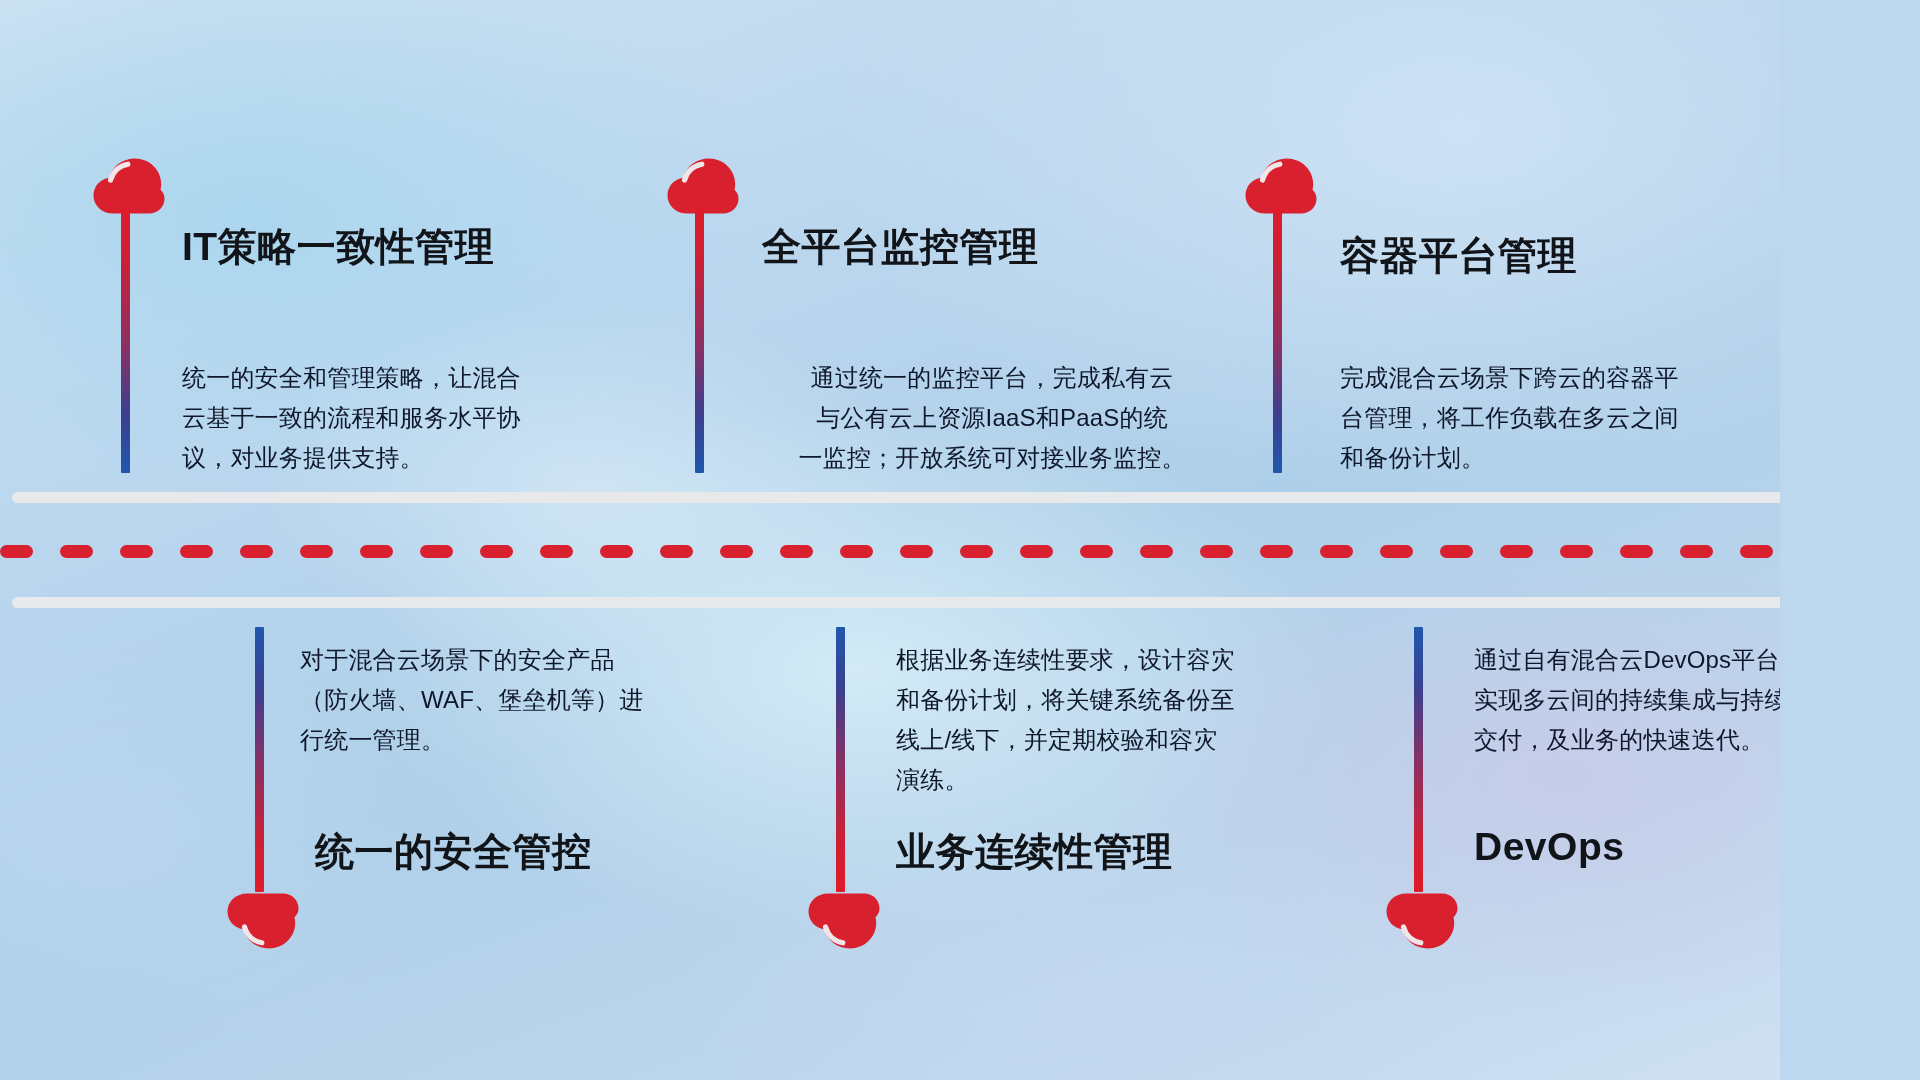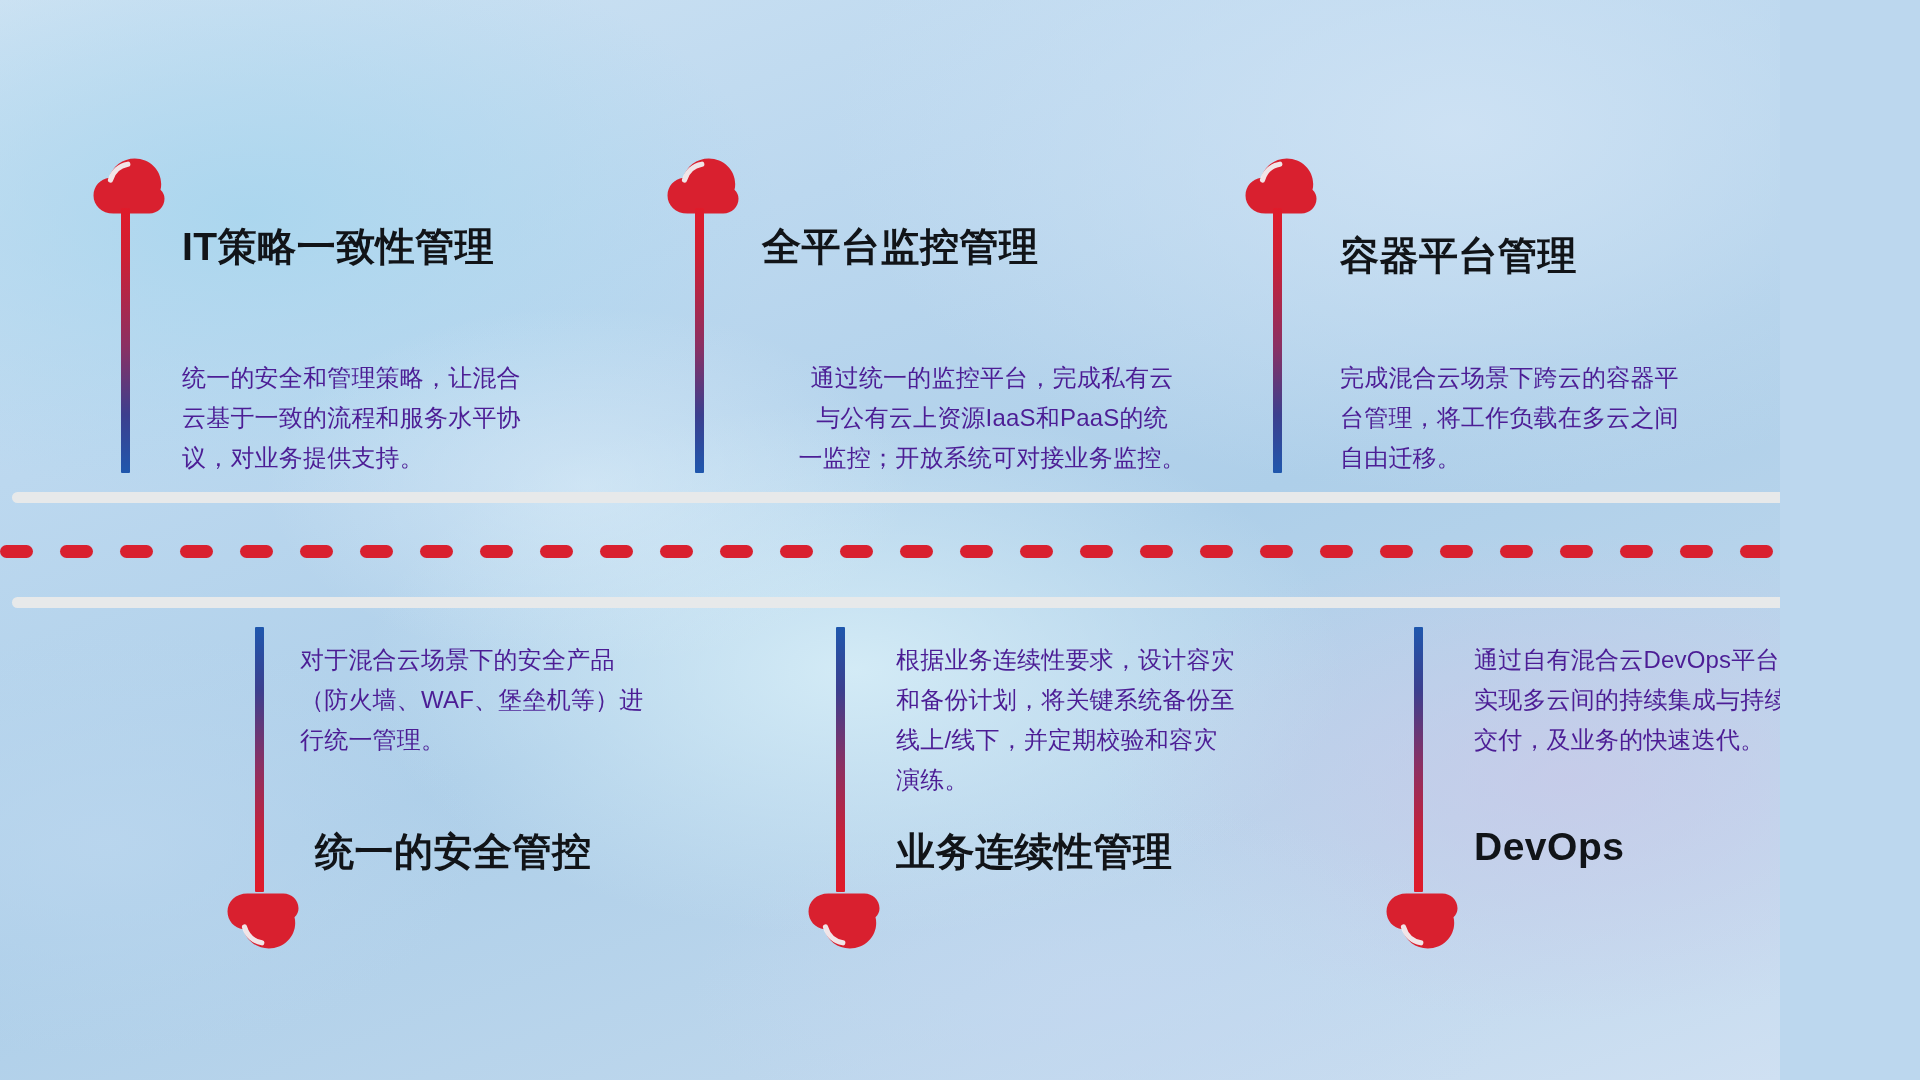--- a/index.html
+++ b/index.html
@@ -85,21 +85,21 @@
     color: #111418;
     letter-spacing: 0.5px;
     white-space: nowrap;
   }
 
   
   .body-text {
     position: absolute;
     font-size: 24px;
     line-height: 40px;
-    color: #4c1d95;
+    color: #0f172a;
     white-space: pre-line;
     letter-spacing: 0.2px;
   }
 
   
   .rule-white {
     position: absolute;
     left: 12px;
     width: 1896px;
     height: 11px;
@@ -179,21 +179,21 @@
                  C19.4 8.3 29.8 0.5 41.8 0.5 C56.4 0.5 68.2 11.9 68.2 26.0
                  C68.2 28.0 68.0 29.9 67.5 31.7 C70.3 34.3 71.5 37.4 71.5 40.8
                  C71.5 48.9 64.7 55.5 56.3 55.5 Z" fill="#d9202f"></path>
         <path d="M17.5 22.0 C20.0 13.4 26.6 7.6 34.8 6.2" stroke="#f3f6f8" stroke-width="5.2" stroke-linecap="round" fill="none" opacity="0.92"></path>
       </svg>
     </div>
     <div class="stem stem-top" style="left:1273px; top:208px; height:265px;"></div>
     <div class="heading" style="left:1340px; top:220px;margin-top:9px;">容器平台管理</div>
     <div class="body-text" style="left:1340px; top:358px; width:450px;">完成混合云场景下跨云的容器平
 台管理，将工作负载在多云之间
-自由迁移。</div>
+和备份计划。</div>
   </div>
 
   <div class="rule-white" style="top:492px;"></div>
 
   <div class="dash-row" id="dash-row" style="top:545px;">
       <span class="dash"></span>
       <span class="dash"></span>
       <span class="dash"></span>
       <span class="dash"></span>
       <span class="dash"></span>

